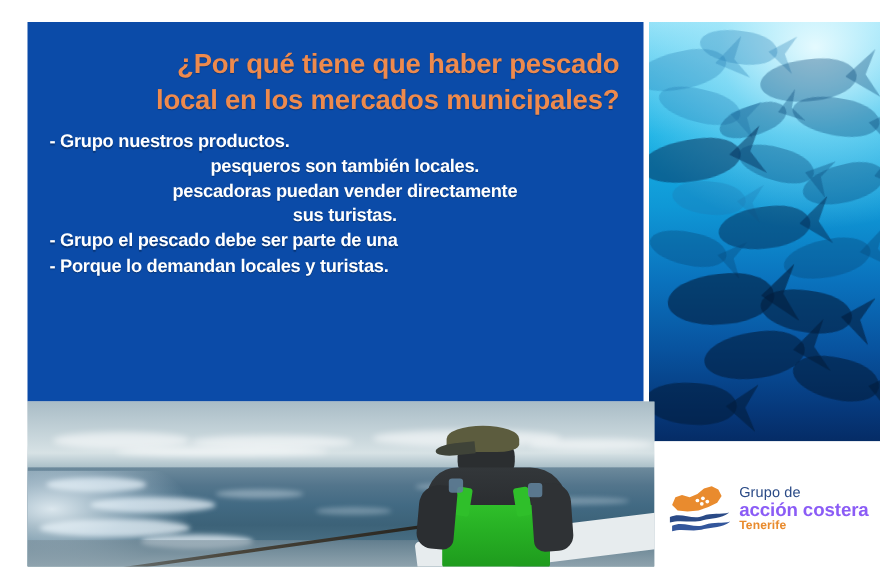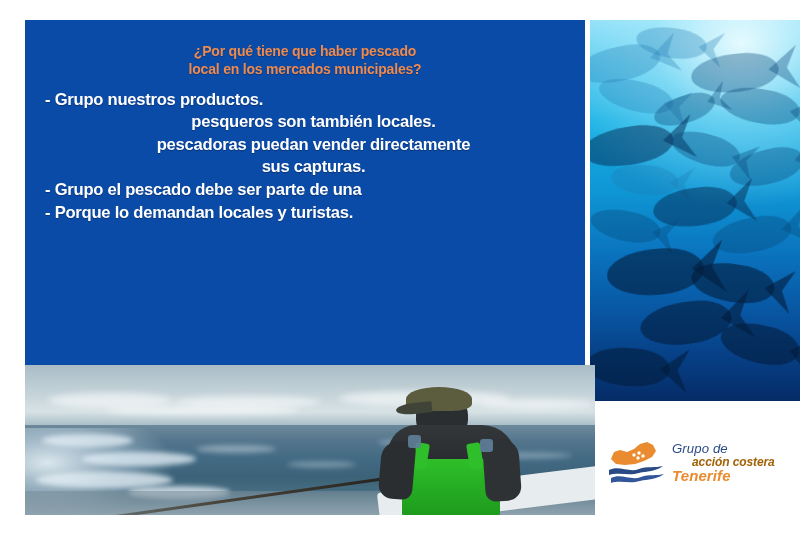--- a/index.html
+++ b/index.html
@@ -31,23 +31,23 @@
     width: 560px;
     height: 345px;
     background: #0B4BA8;
     box-sizing: border-box;
     padding: 18px 14px 10px 14px;
   }
 
   #headline {
     color: #EE8A4D;
     font-weight: bold;
-    font-size: 14px;
+    font-size: 25px;
     line-height: 1.32;
-    text-align: center;
+    text-align: right;
     letter-spacing: -0.2px;
     margin: 4px 8px 10px 8px;
     text-shadow: 0 1px 1px rgba(0,0,0,0.25);
   }
   #headline .hl-line { display: block; }
 
   #bullet-list {
     margin: 0;
     padding: 0 0 0 6px;
     list-style: none;
@@ -226,37 +226,36 @@
   }
 
   
   #logo-panel {
     position: absolute;
     left: 595px;
     top: 402px;
     width: 168px;
     height: 131px;
     background: #ffffff;
-    font-style: italic;
   }
   #logo-inner {
     position: absolute;
     left: 12px;
     top: 30px;
     width: 186px;
     height: 62px;
     display: flex;
     align-items: center;
     gap: 7px;
   }
   #logo-mark { width: 58px; height: 48px; flex: none; }
   #logo-text { display: flex; flex-direction: column; justify-content: center; line-height: 1.06; }
   #logo-l1 { color: #2a4A86; font-size: 13.2px; font-weight: normal; letter-spacing: 0.1px; }
-  #logo-l2 { color: #a16207; font-size: 12px; font-weight: bold; letter-spacing: -0.1px; margin-left: 20px; }
-  #logo-l3 { color: #E98B2E; font-size: 15px; font-weight: bold; letter-spacing: 0.1px; }
+  #logo-l2 { color: #8b5cf6; font-size: 17px; font-weight: bold; letter-spacing: -0.1px; }
+  #logo-l3 { color: #E98B2E; font-size: 11px; font-weight: bold; letter-spacing: 0.1px; }
 </style>
 </head>
 <body>
 
 <div id="poster">
 
   <div id="fish-photo">
     <div class="fish light" style="left:-6%;  top:7%;  width:40%; height:9%;  transform:rotate(-12deg);"></div>
     <div class="fish light" style="left:22%;  top:2%;  width:34%; height:8%;  transform:rotate(8deg);"></div>
     <div class="fish" style="left:48%;  top:9%;  width:42%; height:10%; transform:rotate(-6deg);"></div>
@@ -282,21 +281,21 @@
       <span class="hl-line">¿Por qué tiene que haber pescado</span>
       <span class="hl-line">local en los mercados municipales?</span>
     </div>
     <ul id="bullet-list">
       <li>
         <span class="ln">- Grupo nuestros productos.</span>
         <span class="ln cont">pesqueros son también locales.</span>
       </li>
       <li>
         <span class="ln cont">pescadoras puedan vender directamente</span>
-        <span class="ln cont">sus capturas.</span>
+        <span class="ln cont">sus turistas.</span>
       </li>
       <li>
         <span class="ln">- Grupo el pescado debe ser parte de una</span>
       </li>
       <li>
         <span class="ln">- Porque lo demandan locales y turistas.</span>
       </li>
     </ul>
   </div>
 

